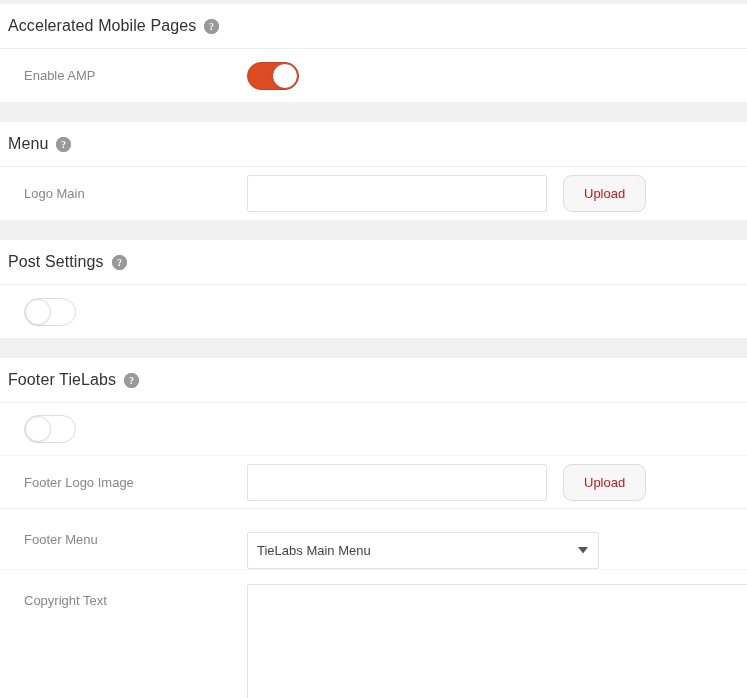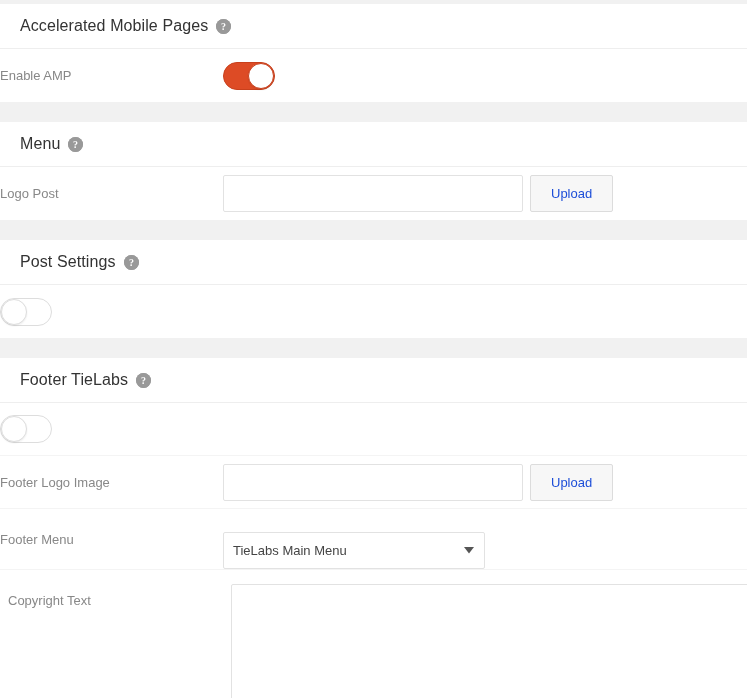--- a/index.html
+++ b/index.html
@@ -38,21 +38,21 @@
 
   .section-gap {
     height: 20px;
     background: #f1f1f1;
   }
 
   .section-header {
     height: 45px;
     display: flex;
     align-items: center;
-    padding-left: 20px;
+    padding-left: 8px;
     border-bottom: 1px solid #eeeeee;
     background: #ffffff;
   }
 
   .section-title {
     font-size: 16px;
     color: #333333;
     font-weight: normal;
     letter-spacing: 0.1px;
   }
@@ -75,20 +75,21 @@
     cursor: help;
     font-family: "Liberation Serif", serif;
   }
   .help-icon svg { display:block; }
 
   
   .row {
     display: flex;
     align-items: center;
     min-height: 53px;
+    padding-left: 24px;
     border-bottom: 1px solid #f4f4f4;
     background: #ffffff;
   }
   .row:last-child { border-bottom: none; }
 
   .row-label {
     width: 223px;
     flex: 0 0 223px;
     font-size: 13px;
     color: #888888;
@@ -141,36 +142,36 @@
     padding: 0 9px;
     font-family: "Liberation Sans", sans-serif;
     font-size: 13px;
     color: #555555;
     outline: none;
   }
 
   
   .upload-btn {
     height: 37px;
-    margin-left: 7px;
+    margin-left: 16px;
     padding: 0 20px;
     border: 1px solid #dcdcdc;
-    border-radius: 2px;
+    border-radius: 9px;
     background: #f7f7f7;
-    color: #1d4ed8;
+    color: #b91c1c;
     font-family: "Liberation Sans", sans-serif;
     font-size: 13px;
     cursor: pointer;
     white-space: nowrap;
   }
 
   
   .select-wrap {
     position: relative;
-    width: 262px;
+    width: 352px;
     height: 37px;
     margin-top: 23px;
   }
   .select-box {
     width: 100%;
     height: 100%;
     border: 1px solid #e2e2e2;
     background: #ffffff;
     border-radius: 2px;
     display: flex;
@@ -191,21 +192,21 @@
     line-height: 1;
   }
 
   
   .row-textarea {
     align-items: flex-start;
     padding-top: 14px;
     min-height: 45px;
     border-bottom: none;
   }
-  .row-textarea .row-label { padding-top: 9px; margin-left: 8px; }
+  .row-textarea .row-label { padding-top: 9px; }
   .textarea-box {
     width: 560px;
     height: 120px;
     border: 1px solid #e2e2e2;
     background: #ffffff;
     border-radius: 2px;
     padding: 8px 9px;
     font-family: "Liberation Sans", sans-serif;
     font-size: 13px;
     color: #555555;
@@ -247,21 +248,21 @@
       <span class="section-title">Menu</span>
       <span class="help-icon" title="help">
         <svg width="15" height="15" viewBox="0 0 15 15" aria-hidden="true">
           <circle cx="7.5" cy="7.5" r="7.5" fill="#999999"></circle>
           <text x="7.5" y="11.2" text-anchor="middle" font-size="10" font-family="Liberation Serif, serif" font-weight="bold" fill="#ffffff">?</text>
         </svg>
       </span>
     </div>
 
     <div class="row">
-      <div class="row-label">Logo Post</div>
+      <div class="row-label">Logo Main</div>
       <div class="row-control">
         <input class="text-input" type="text" value="" style="">
         <button class="upload-btn">Upload</button>
       </div>
     </div>
   </div>
 
   <div class="section-gap"></div>
 
   <div class="panel">

